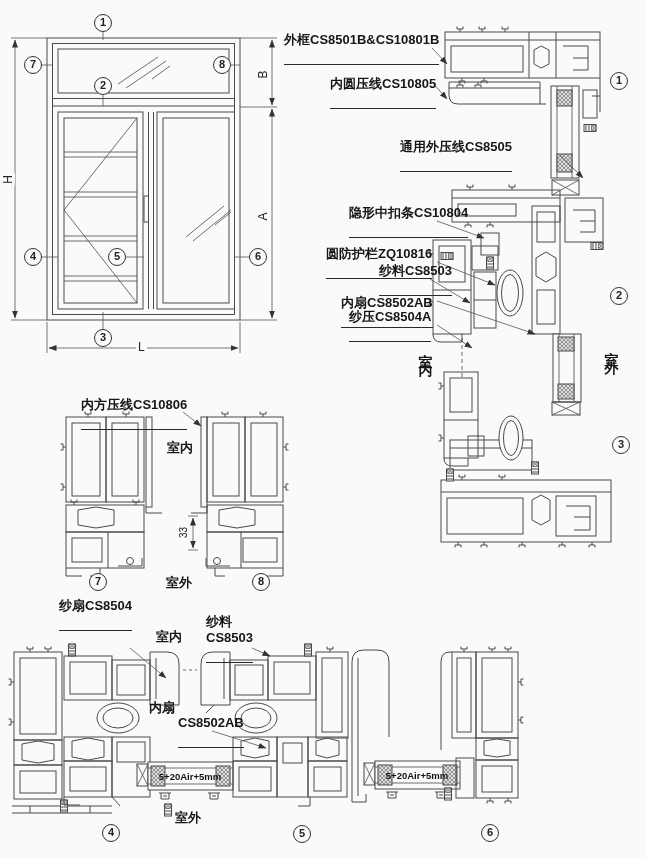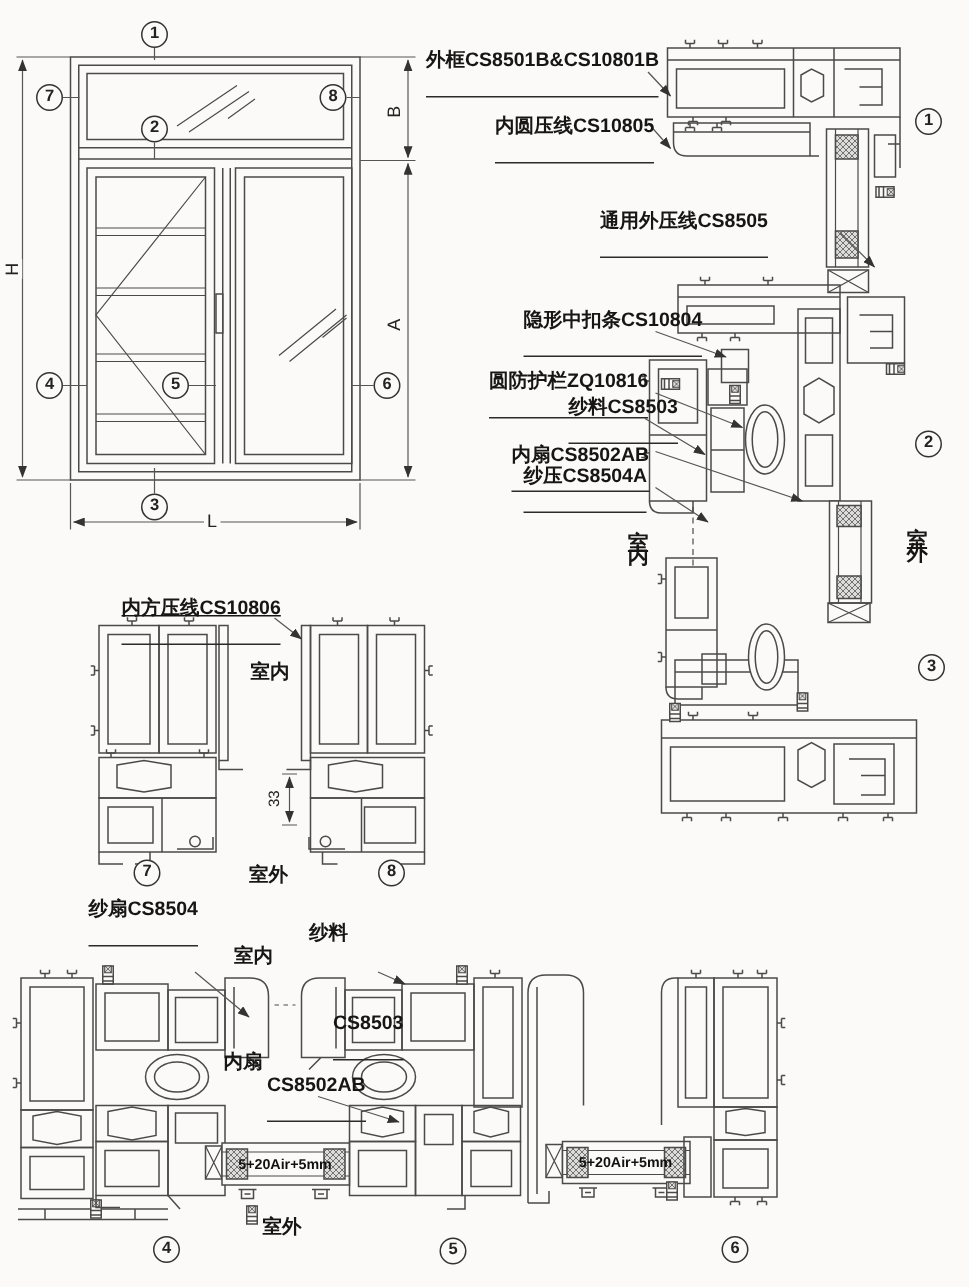--- a/index.html
+++ b/index.html
@@ -377,31 +377,31 @@
   <div class="lbl u" style="left:326px;top:246px;">圆防护栏ZQ10816</div>
   <div class="lbl u" style="left:344px;top:263px;margin-left:35px;">纱料CS8503</div>
   <div class="lbl u" style="left:341px;top:295px;">内扇CS8502AB</div>
   <div class="lbl u" style="left:349px;top:309px;">纱压CS8504A</div>
   <div class="lbl vtxt" style="left:418px;top:342px;">室内</div>
   <div class="lbl vtxt" style="left:604px;top:340px;">室外</div>
   <div class="mk" style="left:610px;top:72px;">1</div>
   <div class="mk" style="left:610px;top:287px;">2</div>
   <div class="mk" style="left:612px;top:436px;">3</div>
 
-  <div class="lbl u" style="left:81px;top:397px;text-decoration:underline;">内方压线CS10806</div>
+  <div class="lbl u" style="left:81px;top:397px;">内方压线CS10806</div>
   <div class="lbl" style="left:167px;top:440px;">室内</div>
   <div class="lbl" style="left:166px;top:575px;">室外</div>
   <div class="dimlbl rot small33" style="left:176px;top:526px;">33</div>
   <div class="mk" style="left:89px;top:573px;">7</div>
   <div class="mk" style="left:252px;top:573px;">8</div>
 
   <div class="lbl u" style="left:59px;top:598px;">纱扇CS8504</div>
   <div class="lbl" style="left:156px;top:629px;">室内</div>
   <div class="lbl" style="left:206px;top:614px;">纱料</div>
-  <div class="lbl u" style="left:222px;top:630px;margin-top:44px;">CS8503</div>
+  <div class="lbl u" style="left:206px;top:630px;">CS8503</div>
   <div class="lbl" style="left:149px;top:700px;">内扇</div>
   <div class="lbl u" style="left:149px;top:715px;margin-left:29px;">CS8502AB</div>
   <div class="glass-spec" style="left:158px;top:771px;">5+20Air+5mm</div>
   <div class="glass-spec" style="left:385px;top:770px;">5+20Air+5mm</div>
   <div class="lbl" style="left:175px;top:810px;">室外</div>
   <div class="mk" style="left:102px;top:824px;">4</div>
   <div class="mk" style="left:293px;top:825px;">5</div>
   <div class="mk" style="left:481px;top:824px;">6</div>
 
 </div>

